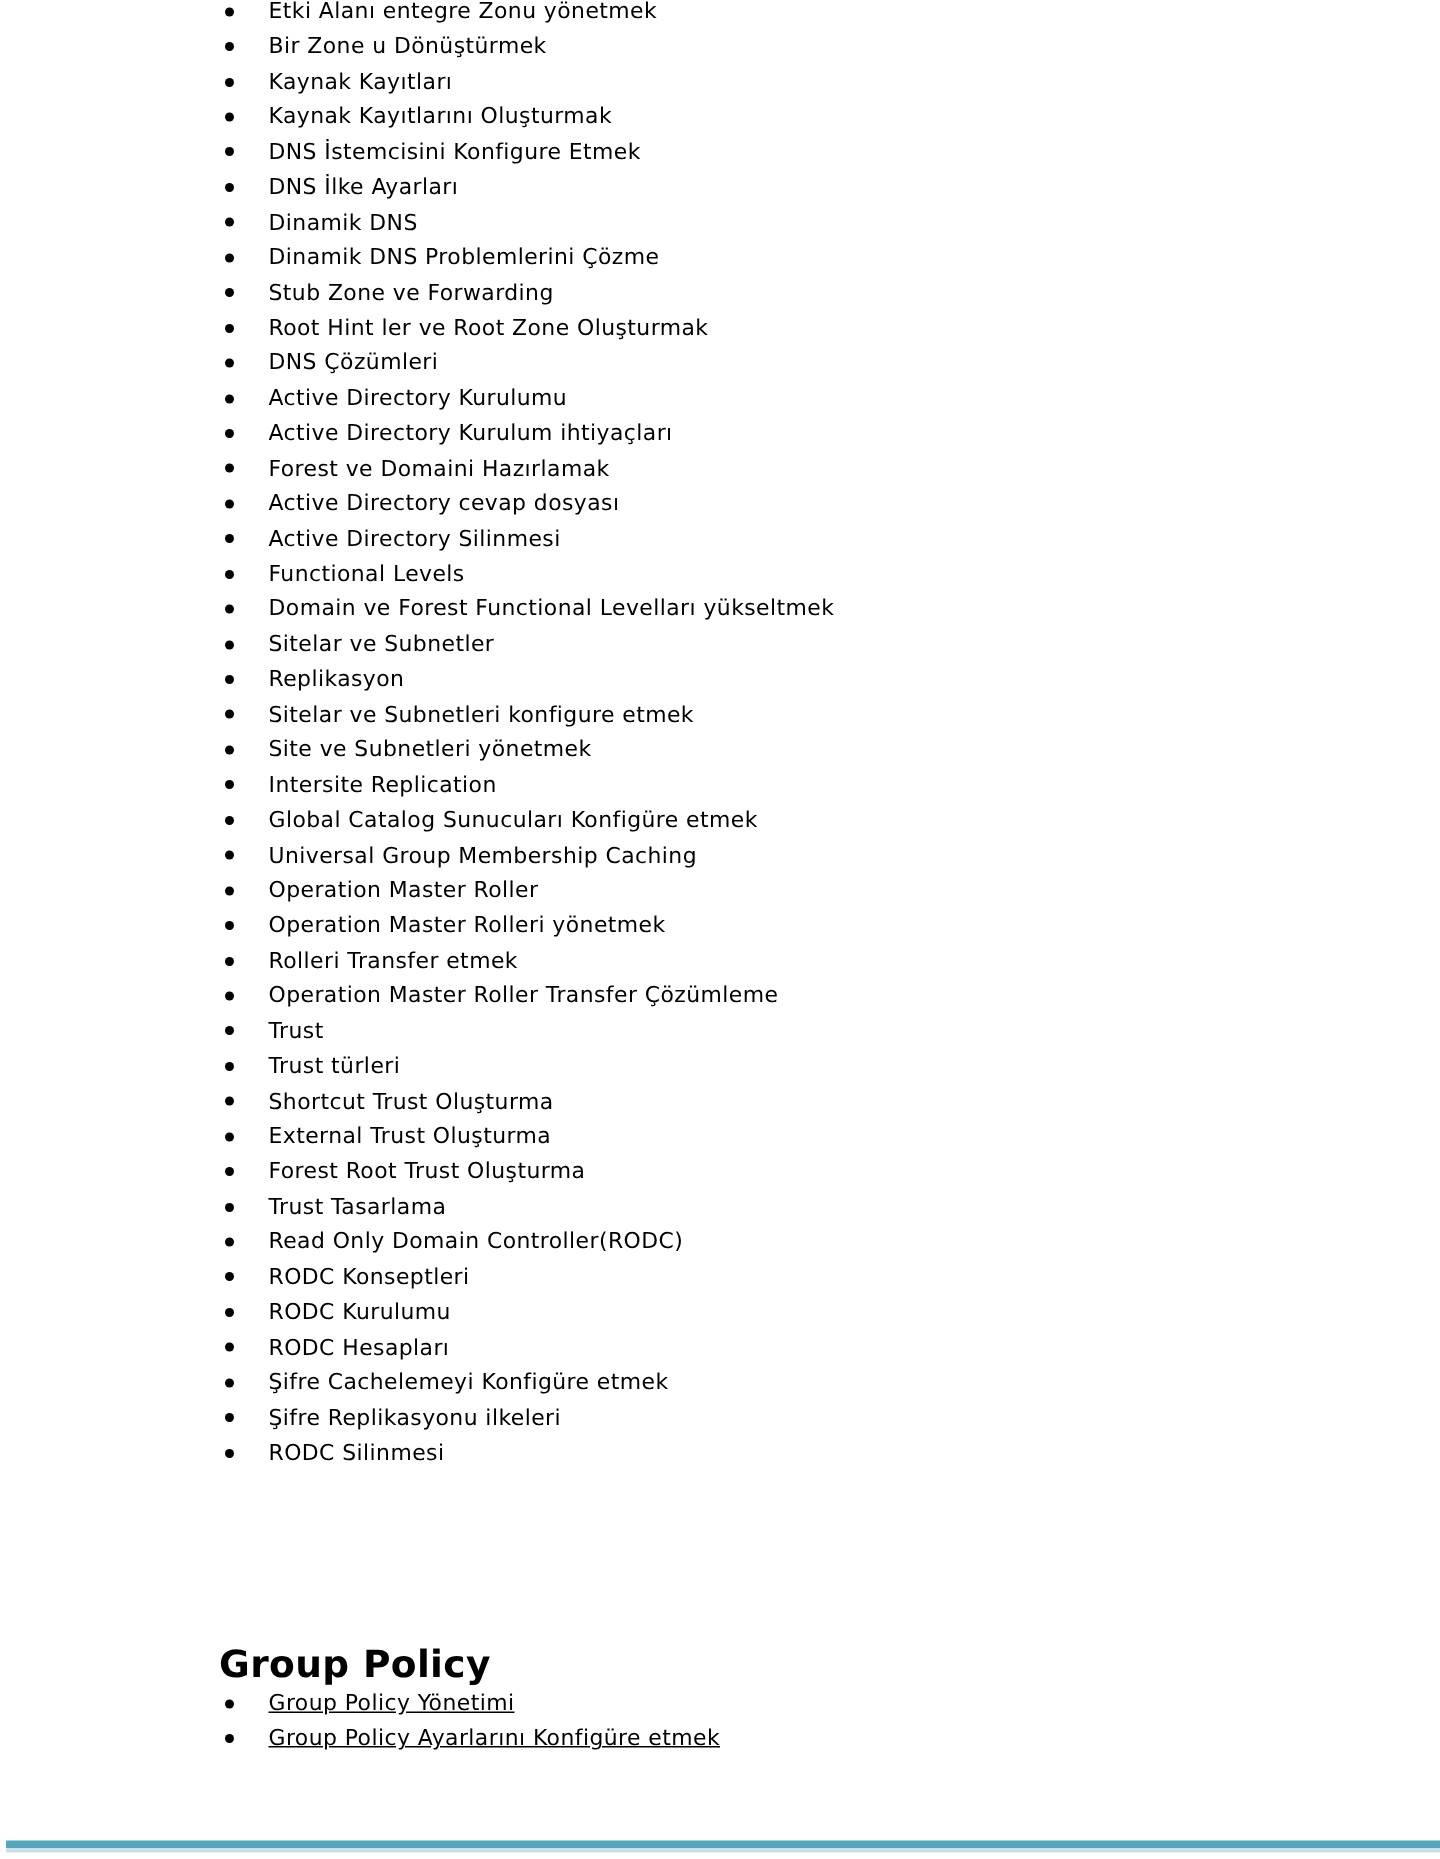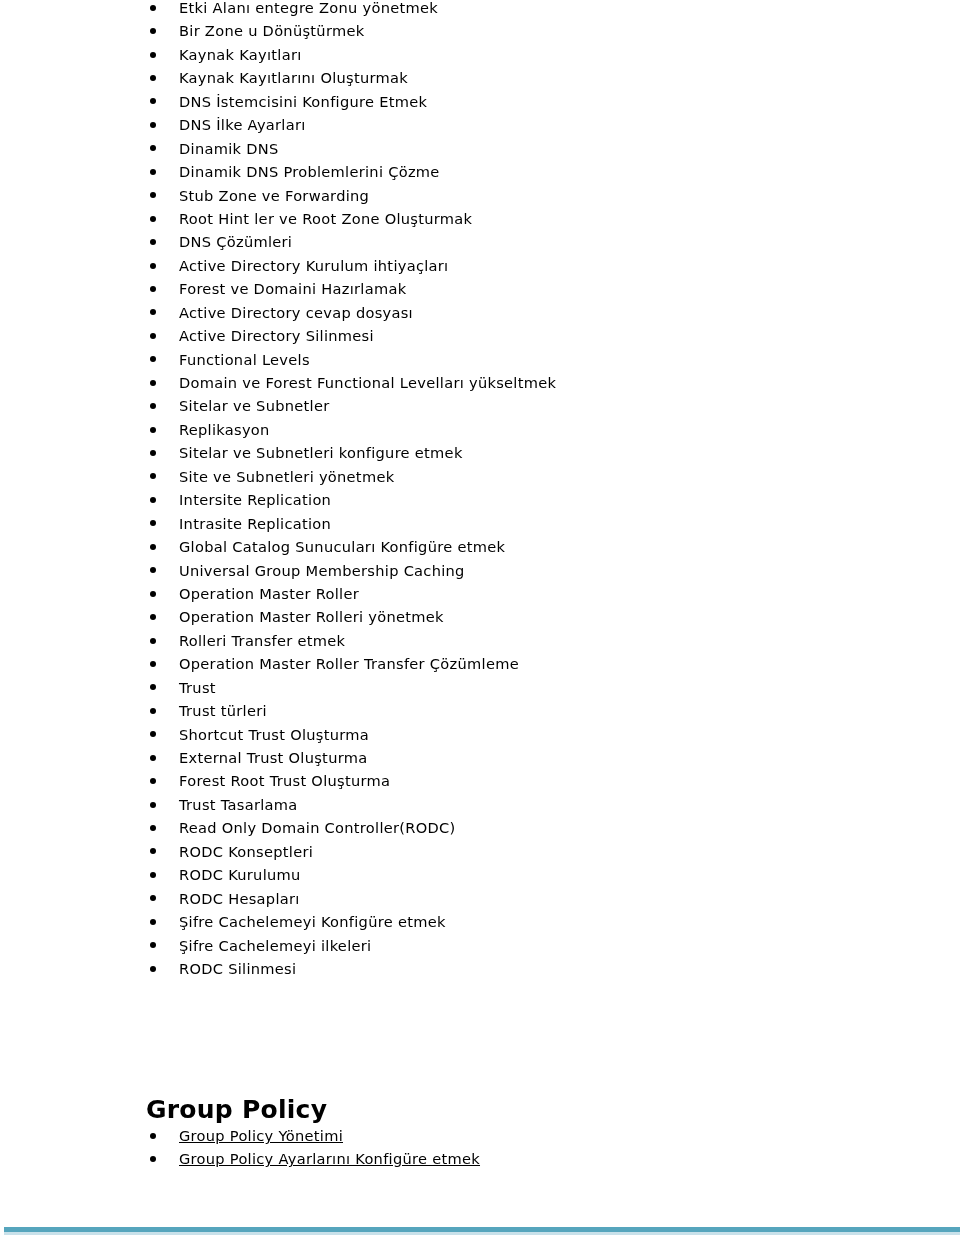--- a/index.html
+++ b/index.html
@@ -113,50 +113,50 @@
         <li class="bullet-item"><span class="bullet-dot"></span><span class="bullet-text">Bir Zone u Dönüştürmek</span></li>
         <li class="bullet-item"><span class="bullet-dot"></span><span class="bullet-text">Kaynak Kayıtları</span></li>
         <li class="bullet-item"><span class="bullet-dot"></span><span class="bullet-text">Kaynak Kayıtlarını Oluşturmak</span></li>
         <li class="bullet-item"><span class="bullet-dot"></span><span class="bullet-text">DNS İstemcisini Konfigure Etmek</span></li>
         <li class="bullet-item"><span class="bullet-dot"></span><span class="bullet-text">DNS İlke Ayarları</span></li>
         <li class="bullet-item"><span class="bullet-dot"></span><span class="bullet-text">Dinamik DNS</span></li>
         <li class="bullet-item"><span class="bullet-dot"></span><span class="bullet-text">Dinamik DNS Problemlerini Çözme</span></li>
         <li class="bullet-item"><span class="bullet-dot"></span><span class="bullet-text">Stub Zone ve Forwarding</span></li>
         <li class="bullet-item"><span class="bullet-dot"></span><span class="bullet-text">Root Hint ler ve Root Zone Oluşturmak</span></li>
         <li class="bullet-item"><span class="bullet-dot"></span><span class="bullet-text">DNS Çözümleri</span></li>
+        <li class="bullet-item"><span class="bullet-dot"></span><span class="bullet-text">Active Directory Kurulumu</span></li>
         <li class="bullet-item"><span class="bullet-dot"></span><span class="bullet-text">Active Directory Kurulum ihtiyaçları</span></li>
         <li class="bullet-item"><span class="bullet-dot"></span><span class="bullet-text">Forest ve Domaini Hazırlamak</span></li>
         <li class="bullet-item"><span class="bullet-dot"></span><span class="bullet-text">Active Directory cevap dosyası</span></li>
         <li class="bullet-item"><span class="bullet-dot"></span><span class="bullet-text">Active Directory Silinmesi</span></li>
         <li class="bullet-item"><span class="bullet-dot"></span><span class="bullet-text">Functional Levels</span></li>
         <li class="bullet-item"><span class="bullet-dot"></span><span class="bullet-text">Domain ve Forest Functional Levelları yükseltmek</span></li>
         <li class="bullet-item"><span class="bullet-dot"></span><span class="bullet-text">Sitelar ve Subnetler</span></li>
         <li class="bullet-item"><span class="bullet-dot"></span><span class="bullet-text">Replikasyon</span></li>
         <li class="bullet-item"><span class="bullet-dot"></span><span class="bullet-text">Sitelar ve Subnetleri konfigure etmek</span></li>
         <li class="bullet-item"><span class="bullet-dot"></span><span class="bullet-text">Site ve Subnetleri yönetmek</span></li>
         <li class="bullet-item"><span class="bullet-dot"></span><span class="bullet-text">Intersite Replication</span></li>
-        <li class="bullet-item"><span class="bullet-dot"></span><span class="bullet-text">Intrasite Replication</span></li>
         <li class="bullet-item"><span class="bullet-dot"></span><span class="bullet-text">Global Catalog Sunucuları Konfigüre etmek</span></li>
         <li class="bullet-item"><span class="bullet-dot"></span><span class="bullet-text">Universal Group Membership Caching</span></li>
         <li class="bullet-item"><span class="bullet-dot"></span><span class="bullet-text">Operation Master Roller</span></li>
         <li class="bullet-item"><span class="bullet-dot"></span><span class="bullet-text">Operation Master Rolleri yönetmek</span></li>
         <li class="bullet-item"><span class="bullet-dot"></span><span class="bullet-text">Rolleri Transfer etmek</span></li>
         <li class="bullet-item"><span class="bullet-dot"></span><span class="bullet-text">Operation Master Roller Transfer Çözümleme</span></li>
         <li class="bullet-item"><span class="bullet-dot"></span><span class="bullet-text">Trust</span></li>
         <li class="bullet-item"><span class="bullet-dot"></span><span class="bullet-text">Trust türleri</span></li>
         <li class="bullet-item"><span class="bullet-dot"></span><span class="bullet-text">Shortcut Trust Oluşturma</span></li>
         <li class="bullet-item"><span class="bullet-dot"></span><span class="bullet-text">External Trust Oluşturma</span></li>
         <li class="bullet-item"><span class="bullet-dot"></span><span class="bullet-text">Forest Root Trust Oluşturma</span></li>
         <li class="bullet-item"><span class="bullet-dot"></span><span class="bullet-text">Trust Tasarlama</span></li>
         <li class="bullet-item"><span class="bullet-dot"></span><span class="bullet-text">Read Only Domain Controller(RODC)</span></li>
         <li class="bullet-item"><span class="bullet-dot"></span><span class="bullet-text">RODC Konseptleri</span></li>
         <li class="bullet-item"><span class="bullet-dot"></span><span class="bullet-text">RODC Kurulumu</span></li>
         <li class="bullet-item"><span class="bullet-dot"></span><span class="bullet-text">RODC Hesapları</span></li>
         <li class="bullet-item"><span class="bullet-dot"></span><span class="bullet-text">Şifre Cachelemeyi Konfigüre etmek</span></li>
-        <li class="bullet-item"><span class="bullet-dot"></span><span class="bullet-text">Şifre Cachelemeyi ilkeleri</span></li>
+        <li class="bullet-item"><span class="bullet-dot"></span><span class="bullet-text">Şifre Replikasyonu ilkeleri</span></li>
         <li class="bullet-item"><span class="bullet-dot"></span><span class="bullet-text">RODC Silinmesi</span></li>
       </ul>
   </div>
 
   <h2 class="section-heading">Group Policy</h2>
 
   <div id="gp-list-block">
     <ul class="bullet-list" id="gp-list">
         <li class="bullet-item"><span class="bullet-dot"></span><span class="bullet-text">Group Policy Yönetimi</span></li>
         <li class="bullet-item"><span class="bullet-dot"></span><span class="bullet-text">Group Policy Ayarlarını Konfigüre etmek</span></li>

